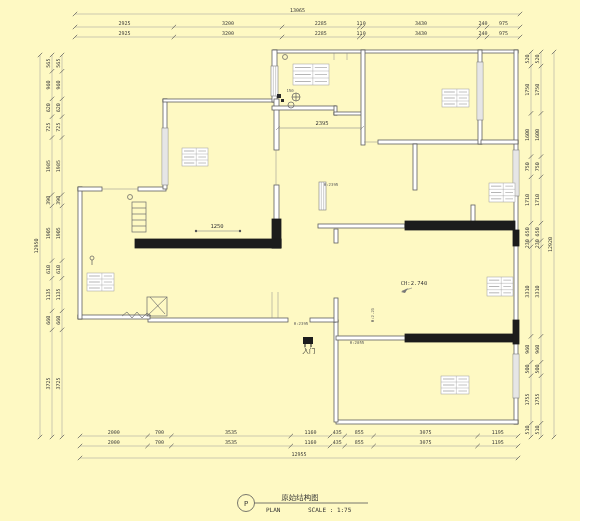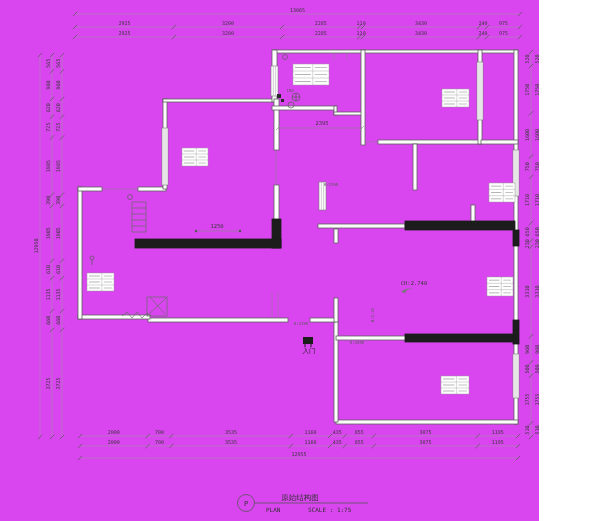--- a/index.html
+++ b/index.html
@@ -1,16 +1,16 @@
 <!DOCTYPE html>
 <html><head>
 <meta charset="utf-8">
 <style>
   html,body{margin:0;padding:0;background:#ffffff;}
-  .stage{position:relative;width:539px;height:521px;background:#d946ef;overflow:hidden;
+  .stage{position:relative;width:580px;height:521px;background:#fef9c3;overflow:hidden;
          font-family:"DejaVu Sans Mono", monospace;}
   svg text{font-family:"DejaVu Sans Mono", monospace;}
   svg .cjk{font-family:"DejaVu Sans", sans-serif;}
 </style>
 </head>
 <body>
 
 <div class="stage">
 <svg width="600" height="521" viewBox="0 0 600 521" xmlns="http://www.w3.org/2000/svg">
 

